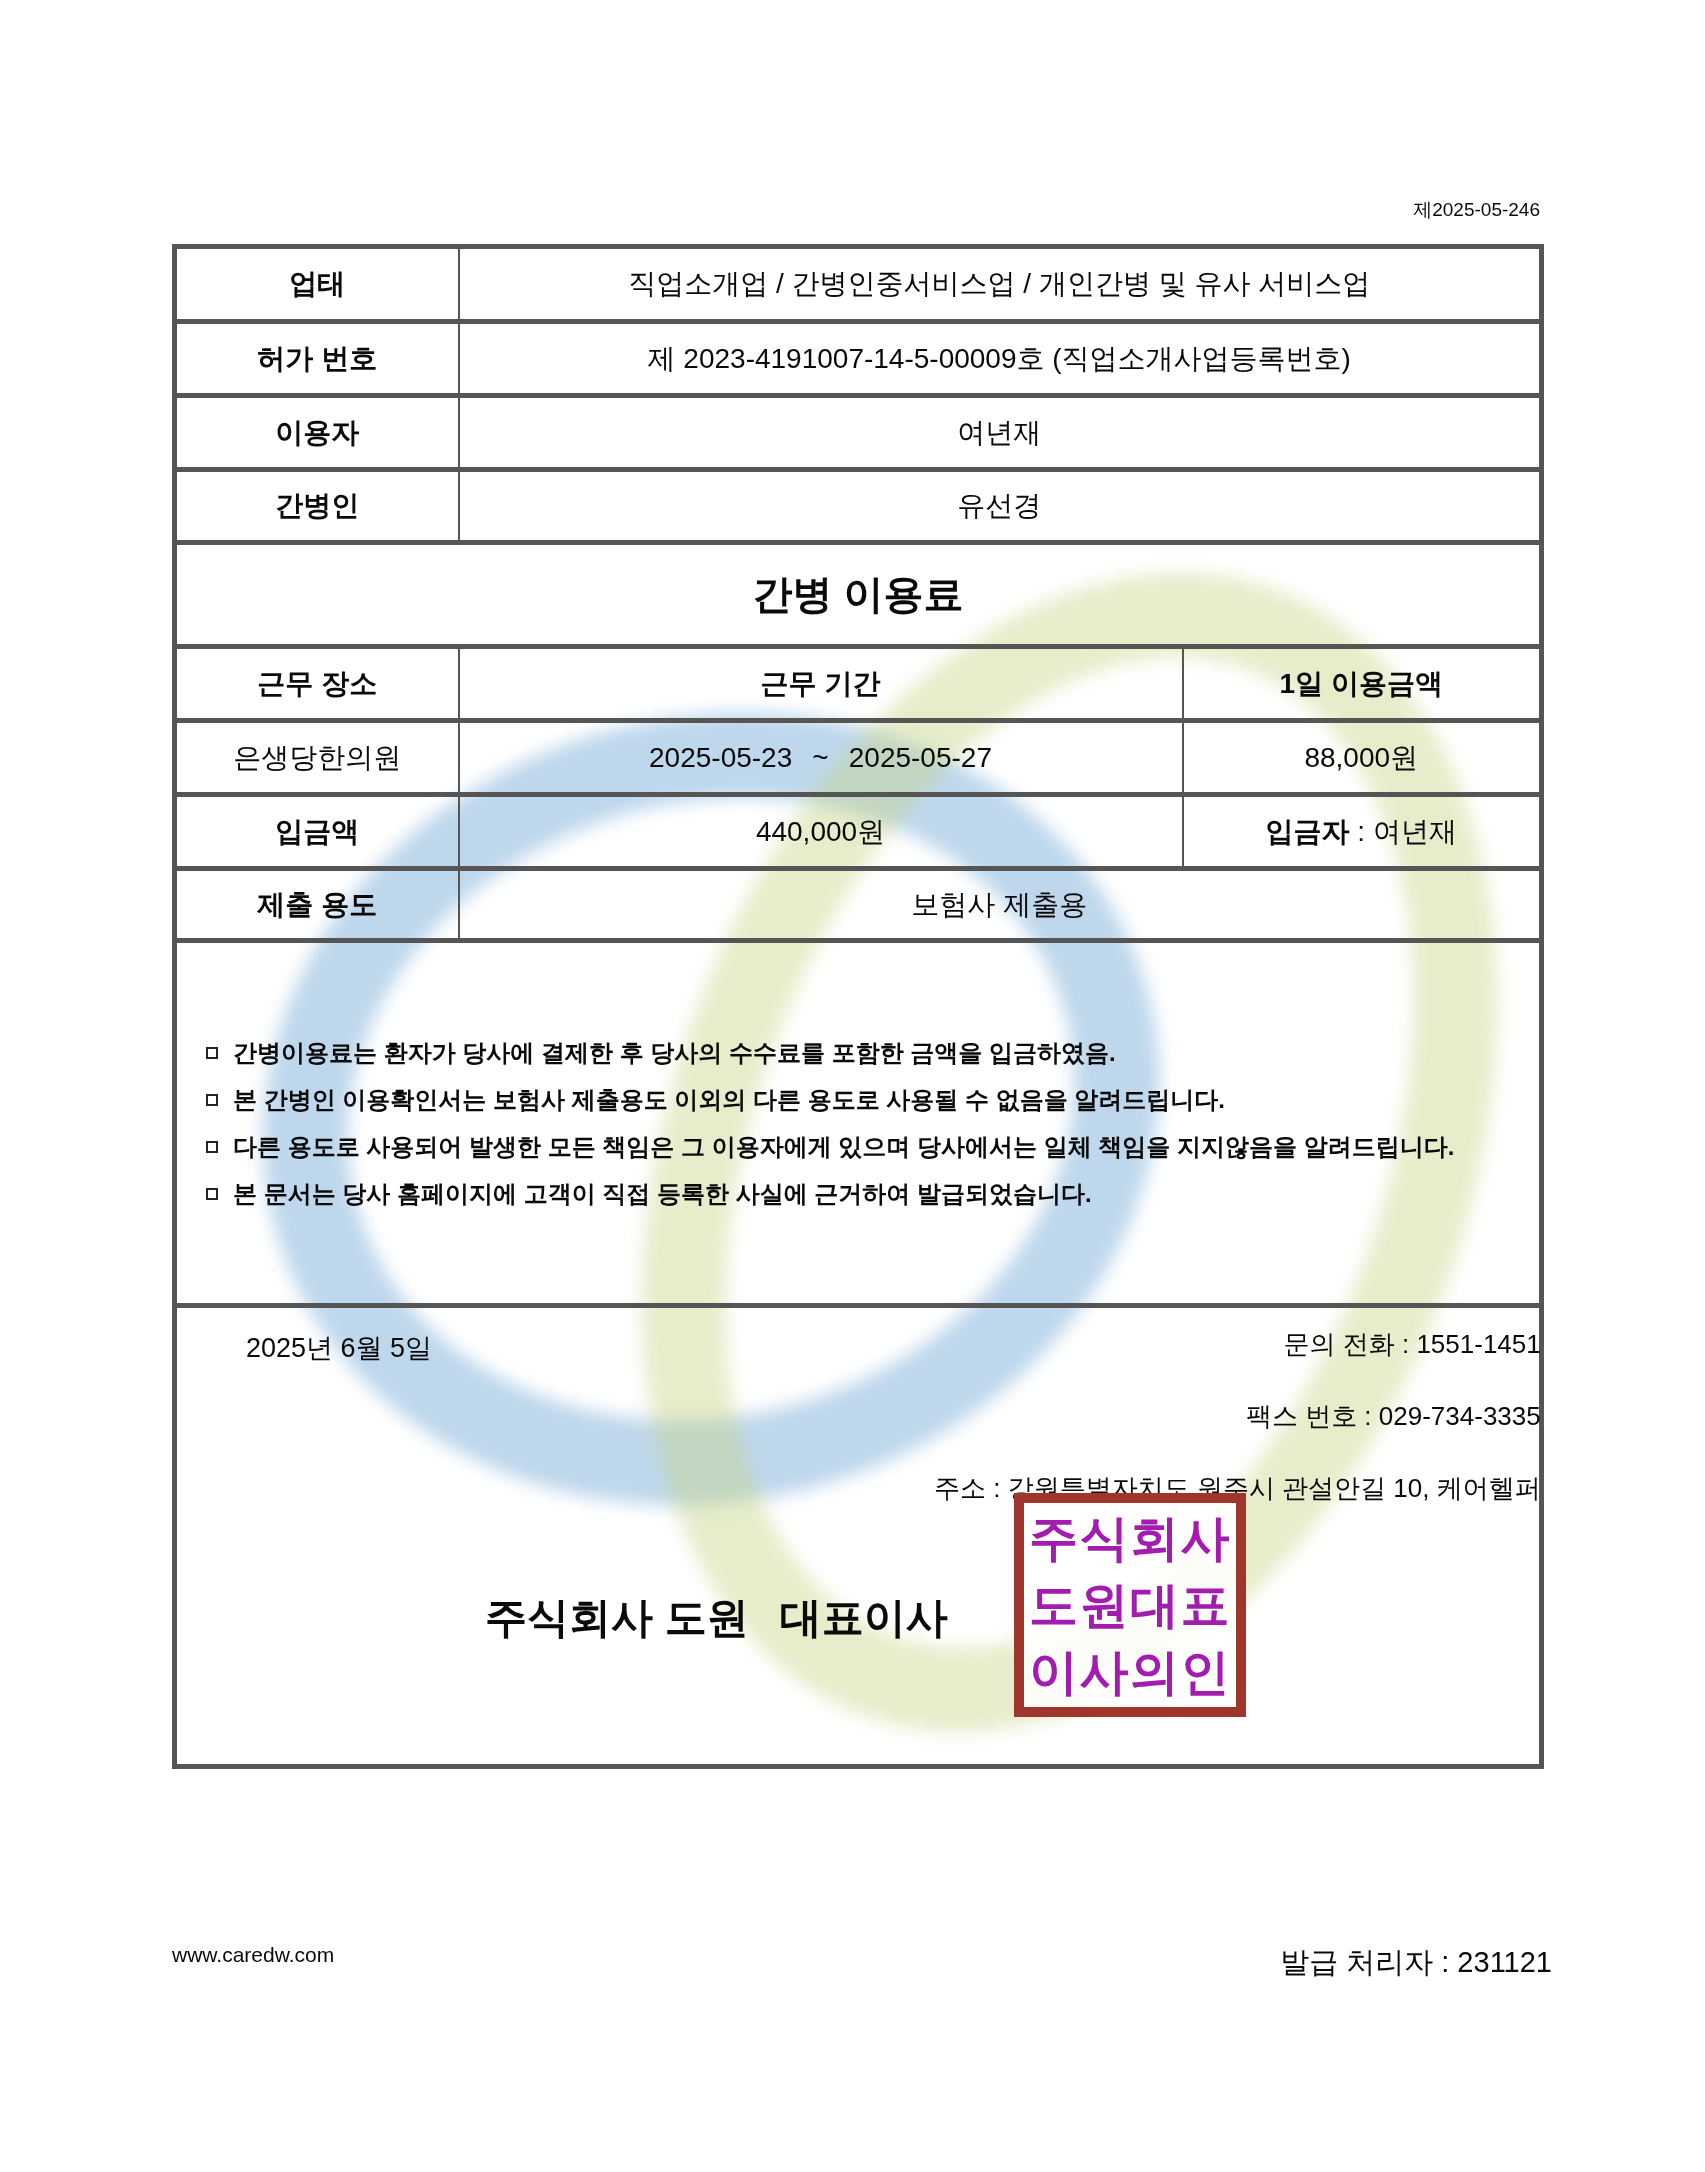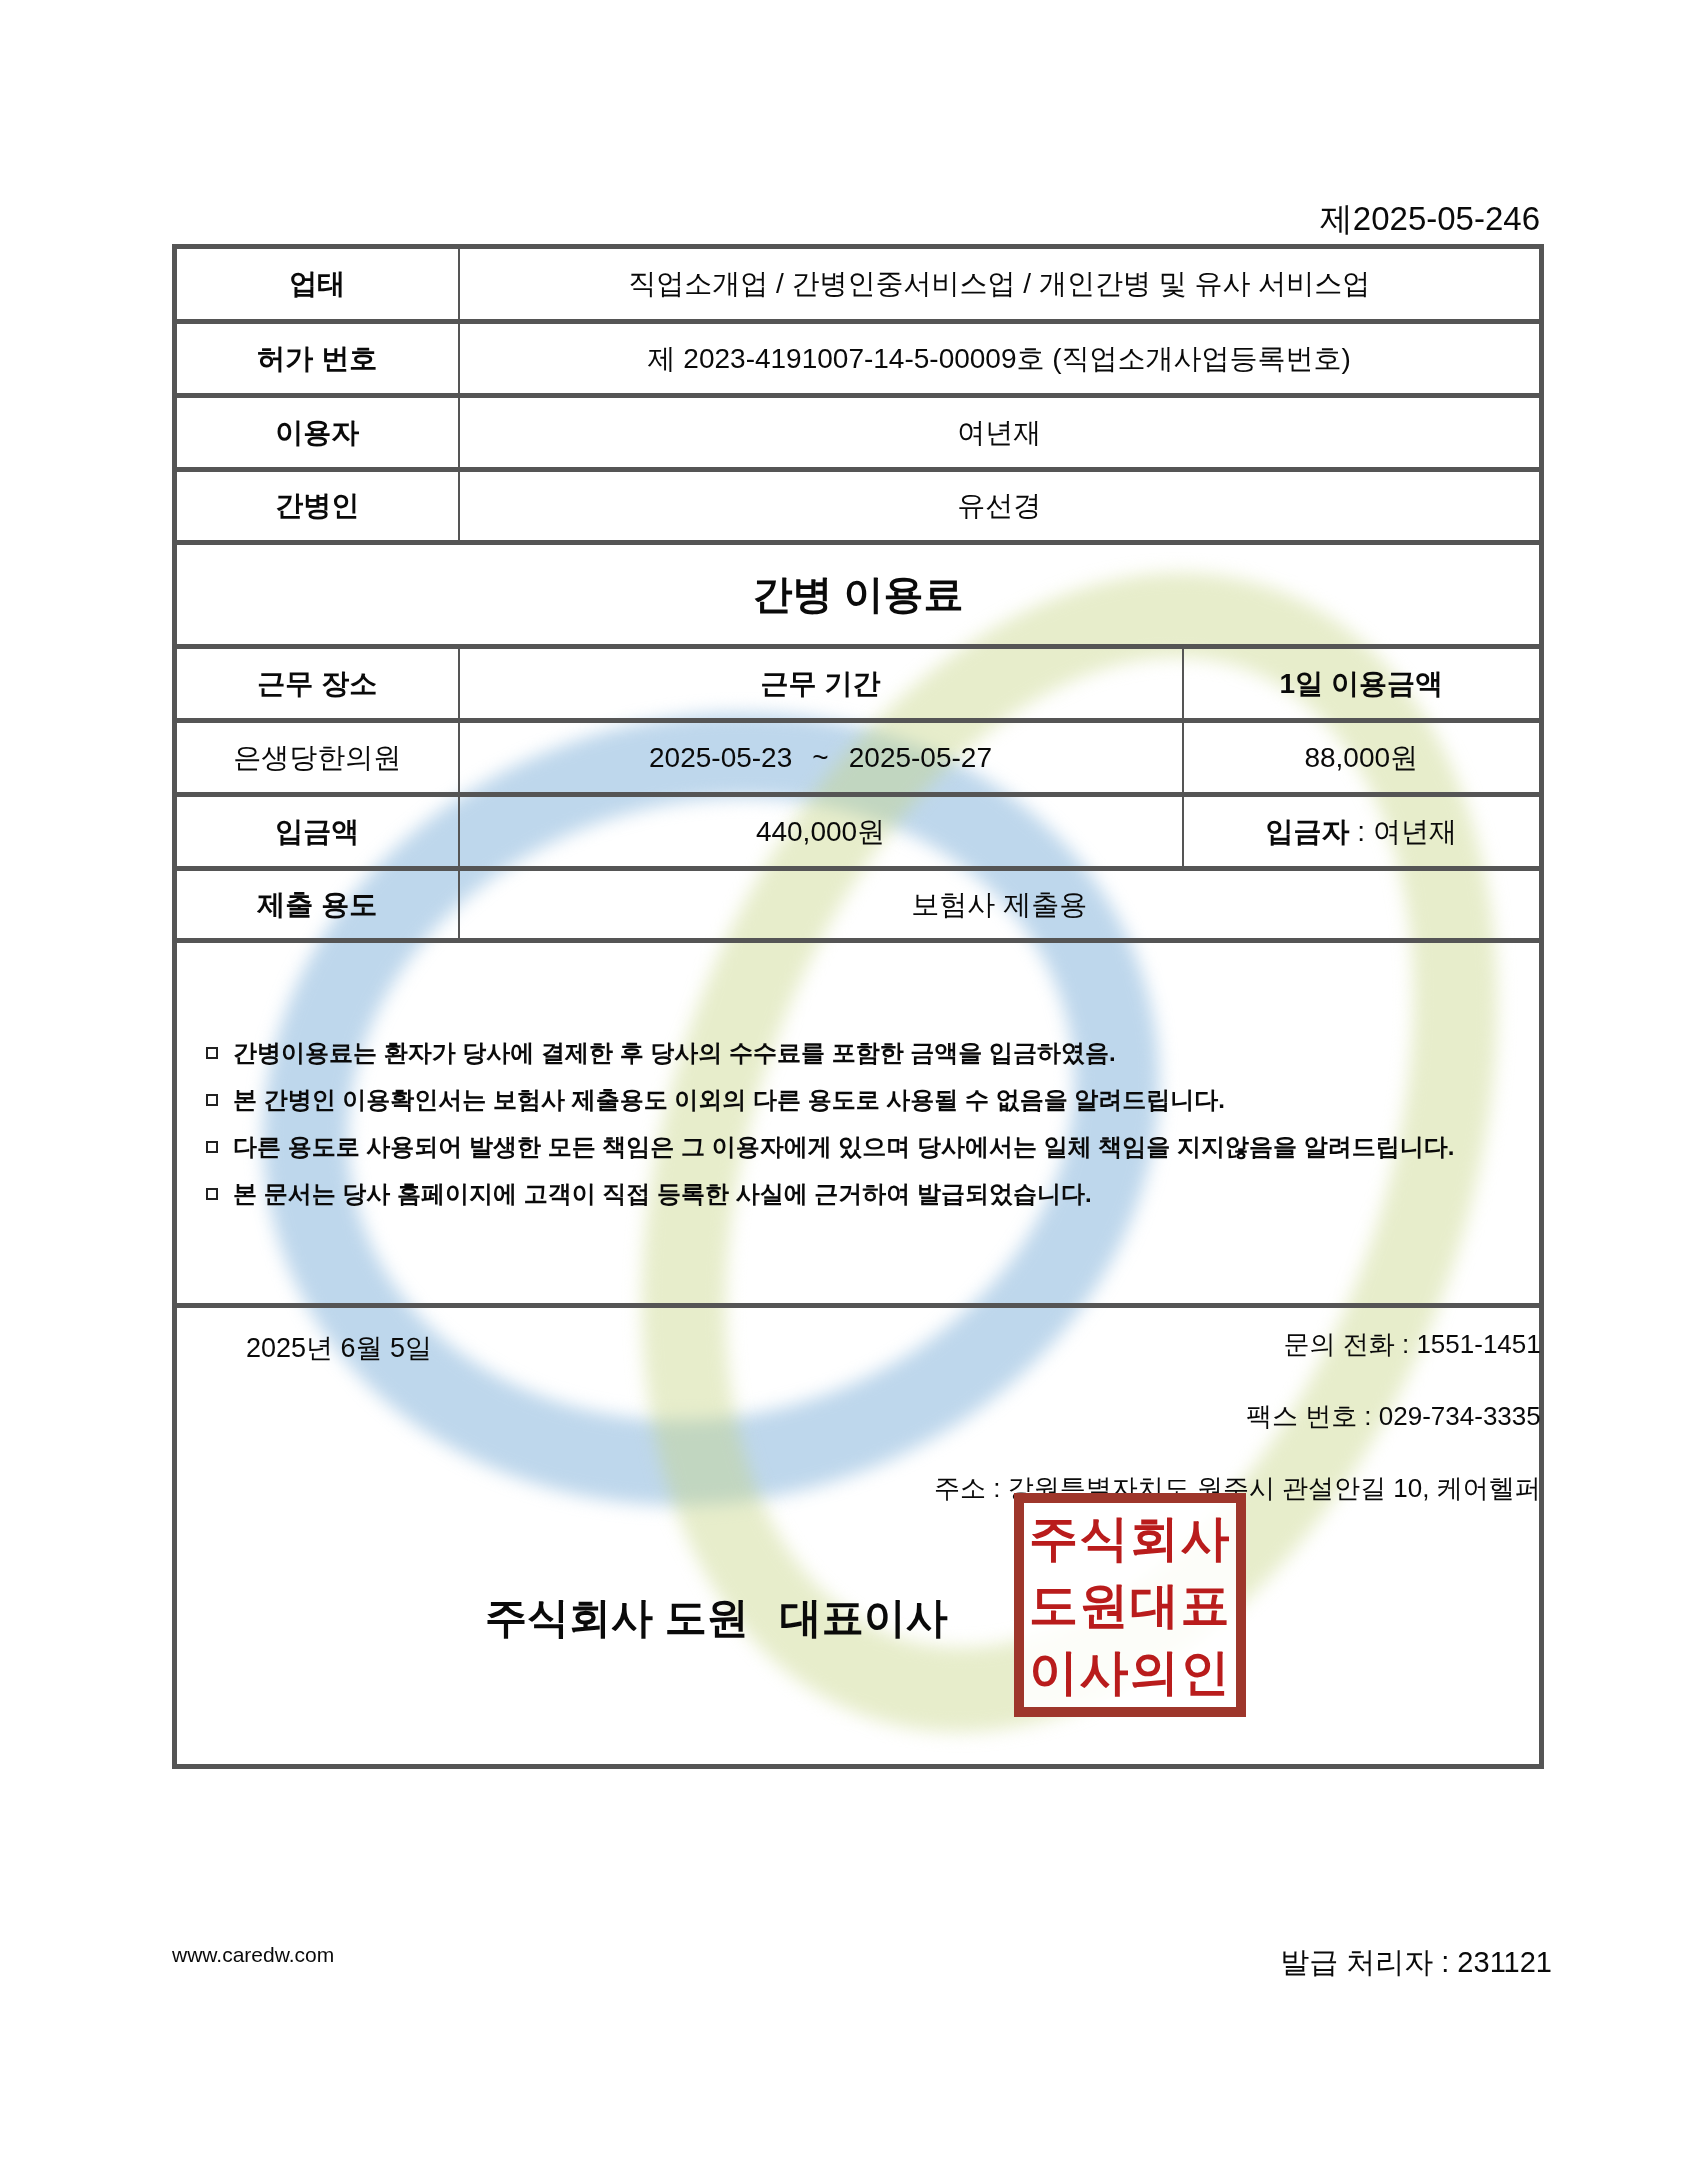--- a/index.html
+++ b/index.html
@@ -7,21 +7,21 @@
   .page { position:relative; width:1705px; height:2172px; background:#ffffff; overflow:hidden; }
 
   
   .wm { position:absolute; border-radius:50%; box-sizing:border-box; filter:blur(9.2px); z-index:0; }
   .wm-blue  { left:259px;  top:717px; width:904px; height:784px; border:85px solid rgba(125,175,218,0.50); transform:rotate(-15deg); }
   .wm-green { left:670px; top:553px; width:799px; height:1199px; border:85px solid rgba(197,213,130,0.42); transform:rotate(20deg); }
 
   .layer { position:absolute; z-index:1; }
 
   .title { left:0; right:0; top:77px; text-align:center; font-size:48px; font-weight:bold; letter-spacing:1px; }
-  .doc-no { top:197px; right:165px; font-size:33px; }
+  .doc-no { top:197px; right:165px; font-size:19px; }
 
   table.doc { position:absolute; left:172px; top:244px; width:1368px; z-index:1;
               border-collapse:collapse; table-layout:fixed; border:5.1px solid #555555; }
   td,th { border:2.6px solid #555555; border-top-width:5.1px; border-bottom-width:5.1px;
           text-align:center; vertical-align:middle; font-size:28px; padding:0;
           box-sizing:border-box; background:transparent; color:#0a0a0a; }
   th { font-weight:bold; }
 
   tr.h146{height:75px} tr.h147{height:75px} tr.h142{height:73px} tr.h145{height:74px}
   tr.h143{height:73px} tr.h140{height:72px} tr.h203{height:104px} tr.h144{height:74px}
@@ -39,21 +39,21 @@
   .closing-cell { vertical-align:top; }
   .closing-wrap { position:relative; width:100%; height:450px;margin-left:8px; }
   .issue-date { position:absolute; left:61px; top:21.5px; font-size:27px; }
   .contact { position:absolute; left:749px; top:0; text-align:right; font-size:26px; }
   .contact div { line-height:72px; white-space:nowrap; }
   .company-sign { position:absolute; left:300px; top:282px; font-size:42px; font-weight:bold;
                   display:flex; gap:31px; white-space:nowrap; }
   .stamp { position:absolute; left:829px; top:185px; width:232px; height:224px;
            border:10.2px solid #9e362b; box-sizing:border-box; background:rgba(255,255,255,0.88);
            display:flex; flex-direction:column; justify-content:center; align-items:center; }
-  .stamp .stamp-line { font-size:49px; line-height:67px; font-weight:900; color:#b91c1c;
+  .stamp .stamp-line { font-size:49px; line-height:67px; font-weight:900; color:#a21caf;
                        letter-spacing:1.5px; white-space:nowrap; }
 
   .footer-left  { left:172px; top:1943px; font-size:21px; }
   .footer-right { right:153px; top:1943px; font-size:29px; }
 </style>
 </head>
 <body>
 
 <div class="page">
 

